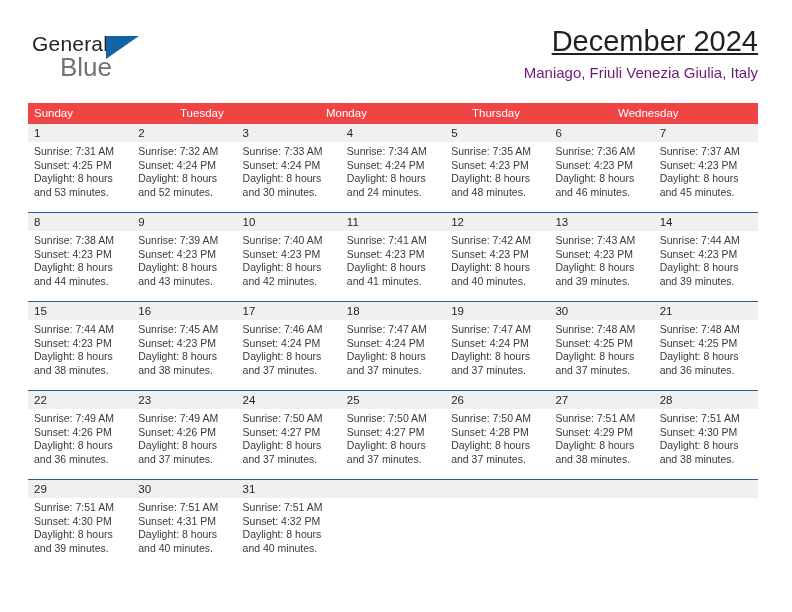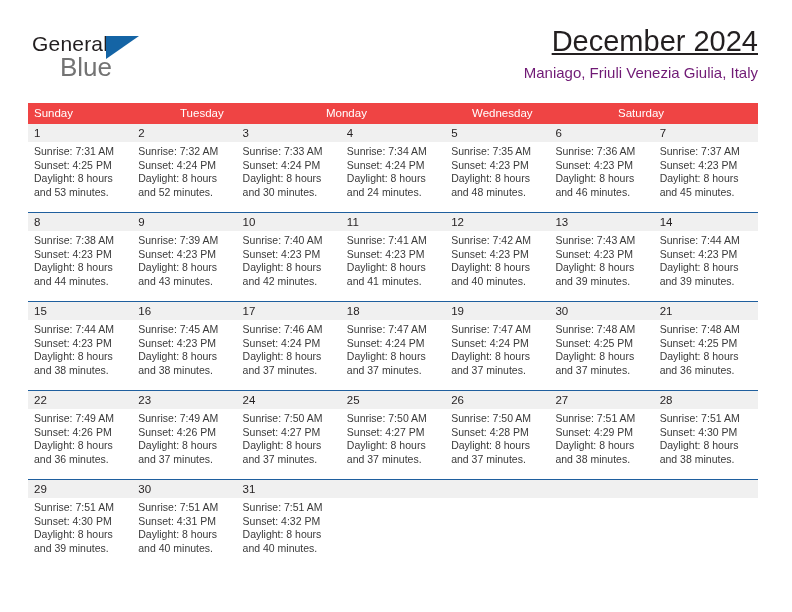--- a/index.html
+++ b/index.html
@@ -160,22 +160,22 @@
       <div class="cal-subtitle">Maniago, Friuli Venezia Giulia, Italy</div>
     </div>
 
   </div>
 
   <div class="calendar">
     <div class="dow-row" id="dow-row">
         <div class="dow">Sunday</div>
         <div class="dow">Tuesday</div>
         <div class="dow">Monday</div>
+        <div class="dow">Thursday</div>
         <div class="dow">Wednesday</div>
-        <div class="dow">Saturday</div>
       </div>
     <div id="weeks-container">
         <div class="week">
           <div class="week-cells">
             <div class="cell">
               <div class="daynum-band">
                 <div class="daynum">1</div>
               </div>
               <div class="details">
                 <div class="det-line">Sunrise: 7:31 AM</div>

